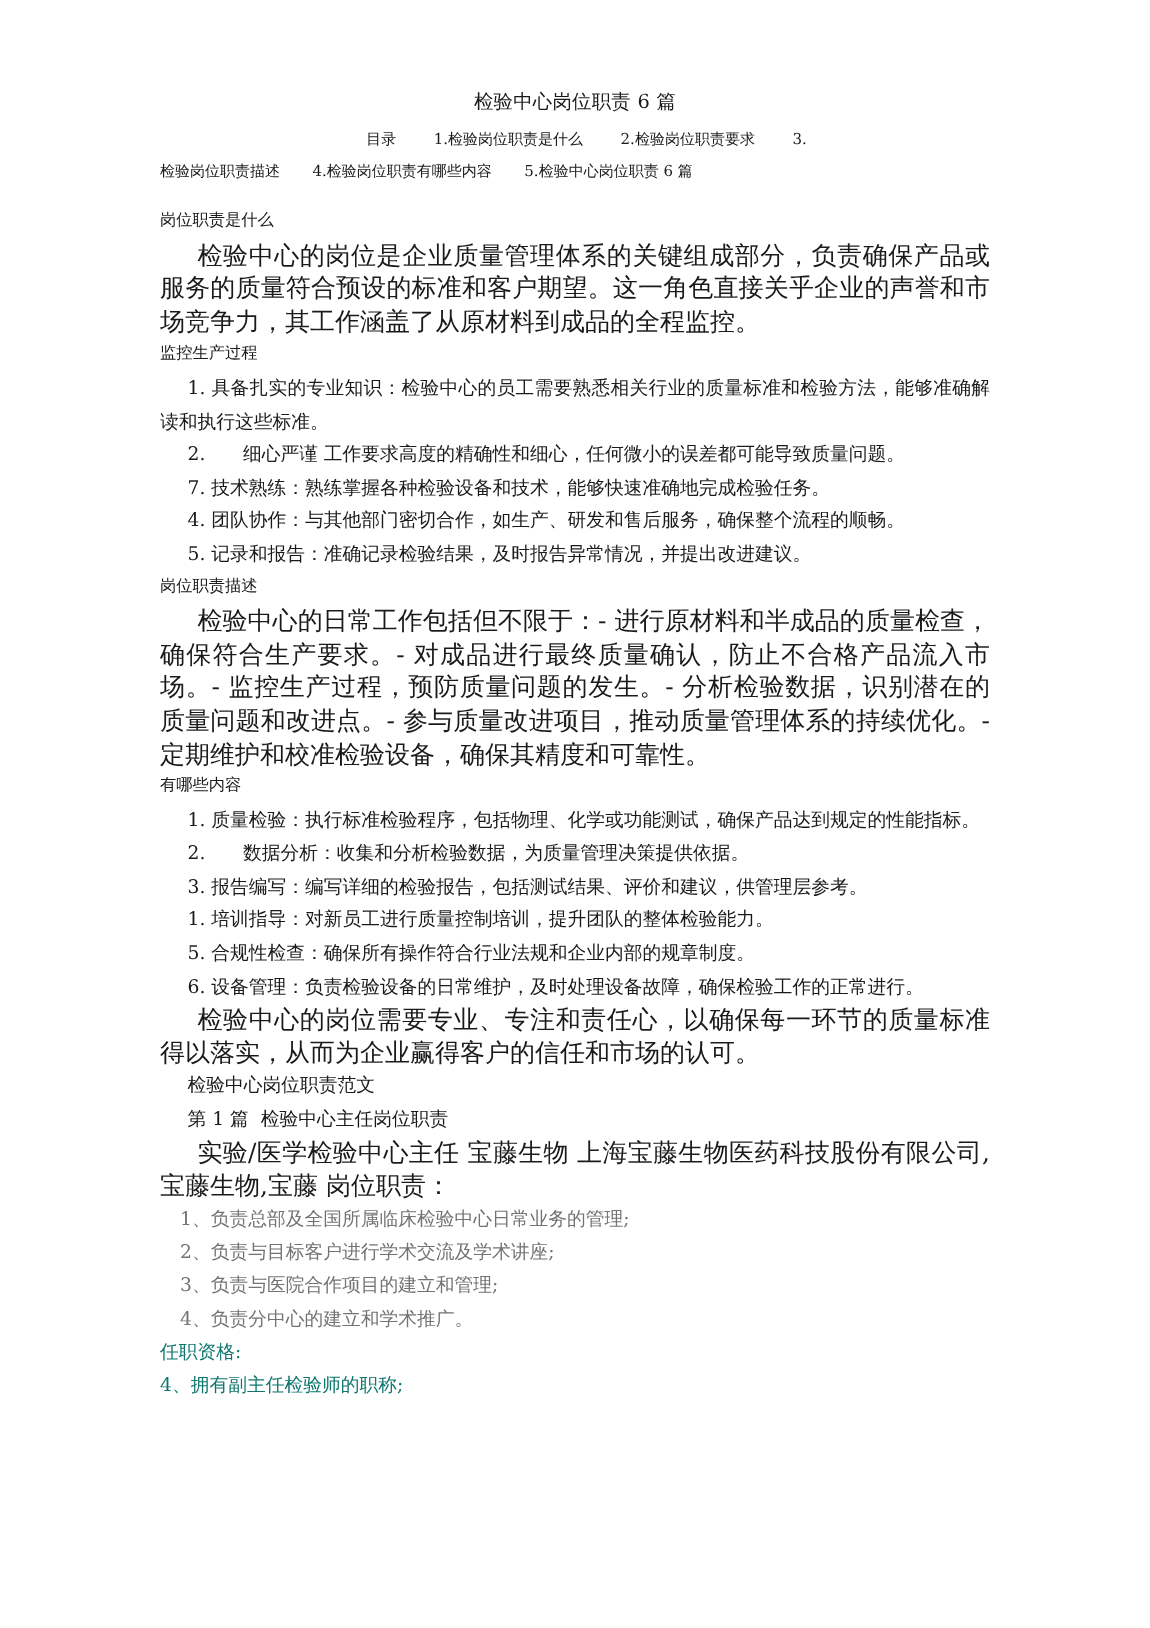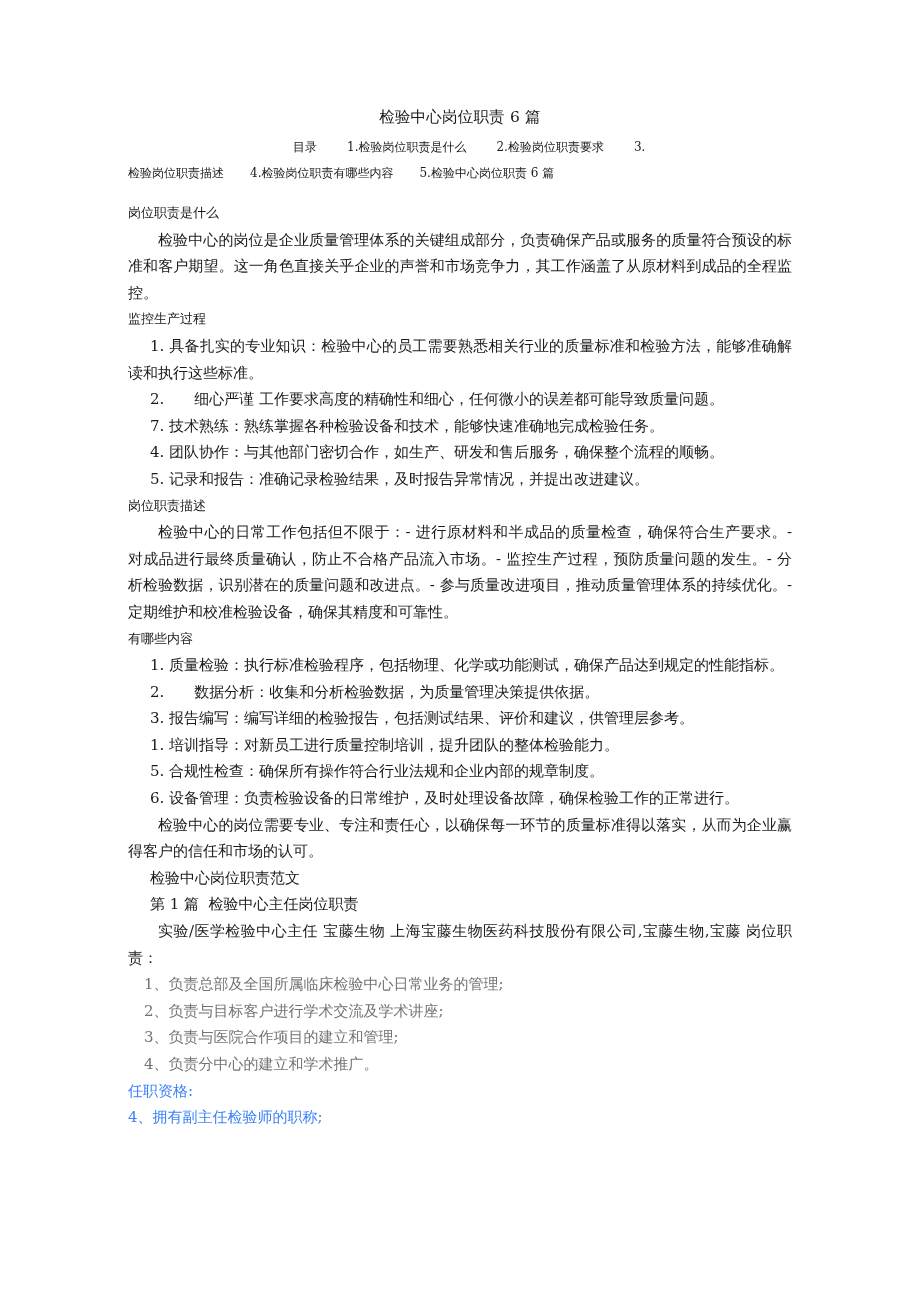--- a/index.html
+++ b/index.html
@@ -13,21 +13,21 @@
     height: 1302px;
     font-family: "DejaVu Serif", "Liberation Serif", serif;
     color: #1a1a1a;
     overflow: hidden;
   }
   .page {
     position: relative;
     width: 920px;
     height: 1070px;
     box-sizing: border-box;
-    padding: 104px 128px 0 128px;
+    padding: 68px 128px 0 128px;
     background: #ffffff;
   }
   .doc-title {
     text-align: center;
     font-size: 15.5px;
     line-height: 26px;
     font-weight: 400;
     letter-spacing: 0.2px;
     margin: 0 0 4px 0;
     color: #1a1a1a;
@@ -52,21 +52,21 @@
   }
   p.line {
     margin: 0;
     font-size: 13px;
     line-height: 26.6px;
     color: #1a1a1a;
     white-space: pre-wrap;
   }
   p.para {
     margin: 0;
-    font-size: 15px;
+    font-size: 20px;
     line-height: 26.6px;
     color: #1a1a1a;
     text-align: justify;
     text-align-last: left;
     text-indent: 30px;
   }
   p.item {
     margin: 0;
     font-size: 15px;
     line-height: 26.6px;
@@ -88,21 +88,21 @@
     font-size: 15px;
     line-height: 26.6px;
     color: #737373;
     text-indent: 16px;
     white-space: pre;
   }
   p.item-b0 {
     margin: 0;
     font-size: 15px;
     line-height: 26.6px;
-    color: #3b82f6;
+    color: #0f766e;
     text-indent: 0px;
     white-space: pre;
   }
 </style>
 </head>
 <body>
 
 <div class="page">
 
   <h1 class="doc-title">检验中心岗位职责 6 篇</h1>

